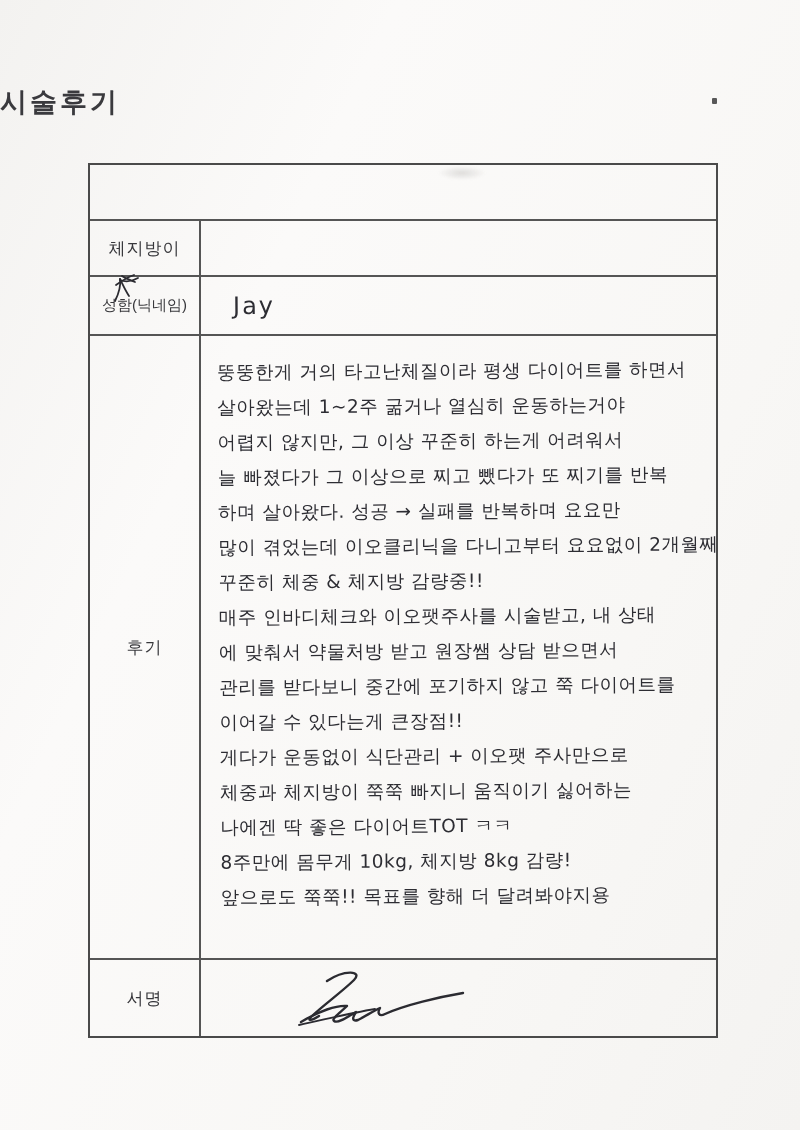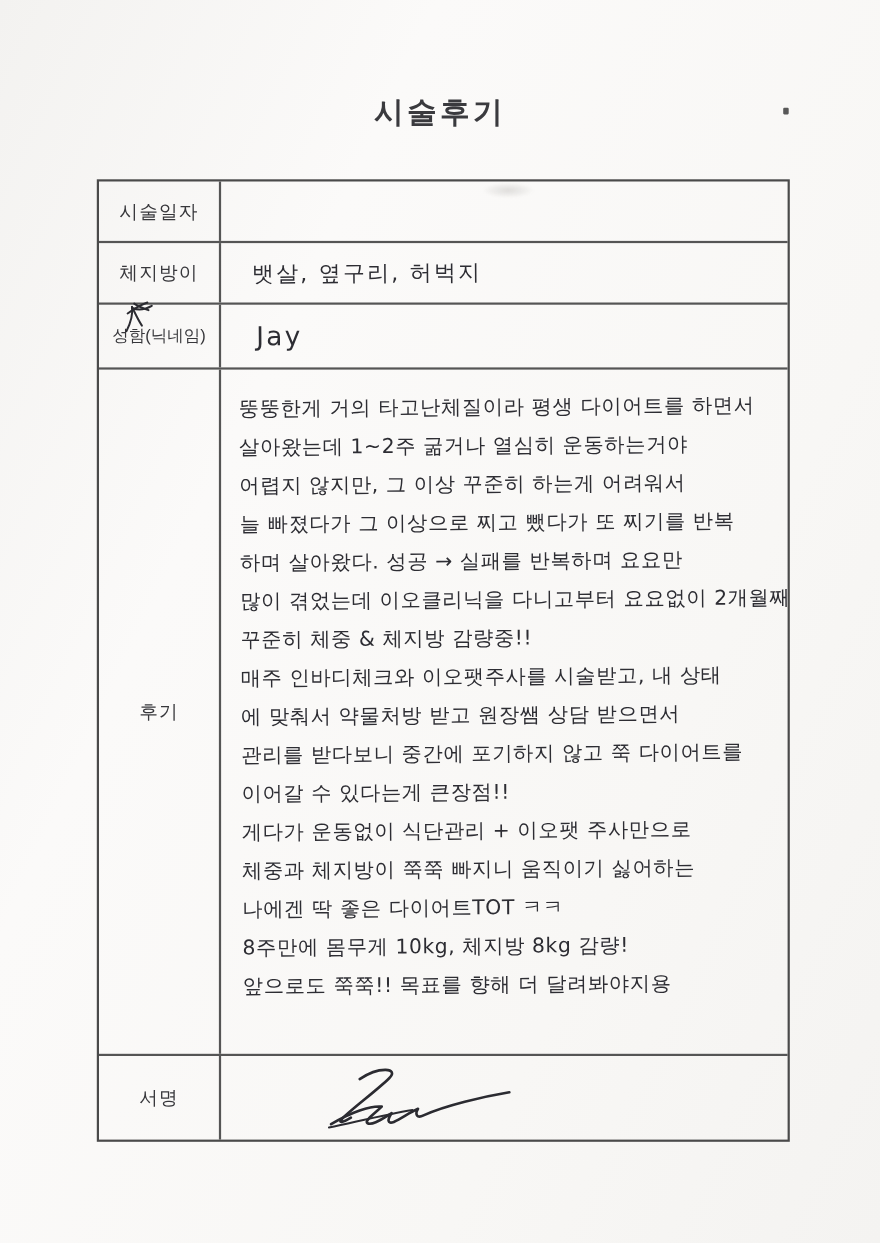--- a/index.html
+++ b/index.html
@@ -7,21 +7,21 @@
     position:relative;
     width:800px;height:1130px;
     margin:0 auto;
     background:linear-gradient(115deg,#f3f2f0 0%,#fbfaf9 30%,#f8f7f5 70%,#f4f3f1 100%);
     font-family:"Liberation Sans","DejaVu Sans",sans-serif;
     color:#39393d;
     overflow:hidden;
   }
   .title{
     position:absolute;top:84px;left:0;width:100%;
-    margin:0;text-align:center;
+    margin:0;text-align:left;
     font-size:27px;font-weight:600;letter-spacing:3px;color:#3a3a3e;
   }
   .speck{
     position:absolute;left:712px;top:98px;width:5px;height:6px;
     background:#3c3c3c;border-radius:1px;opacity:.85;
   }
   .smudge{
     position:absolute;left:438px;top:166px;width:48px;height:14px;
     background:radial-gradient(ellipse at center,rgba(150,148,145,.28),rgba(150,148,145,0) 70%);
     filter:blur(1px);
@@ -75,28 +75,24 @@
 <div class="page">
 
   <h1 class="title">시술후기</h1>
 
   <div class="speck"></div>
   <div class="smudge"></div>
 
   <div class="form-table">
 
     <div class="row row-date">
-      <div class="label-cell">시술일자</div>
     </div>
 
     <div class="row row-area">
       <div class="label-cell">체지방이</div>
-      <div class="value-cell">
-        <span class="handwriting hw-area">뱃살, 옆구리, 허벅지</span>
-      </div>
     </div>
 
     <div class="row row-name">
       <div class="label-cell small">
         <svg class="doodle" width="34" height="30" viewBox="0 0 34 30" aria-hidden="true">
           <path class="stroke thin" d="M5,28 C9,20 11,13 10,6"></path>
           <path class="stroke thin" d="M10,6 C13,12 15,17 19,23"></path>
           <path class="stroke thin" d="M10,7 C15,9 21,9 28,5"></path>
           <path class="stroke thin" d="M6,12 C13,7 18,4 24,2"></path>
           <path class="stroke thin" d="M12,3 C16,6 20,7 25,9"></path>

